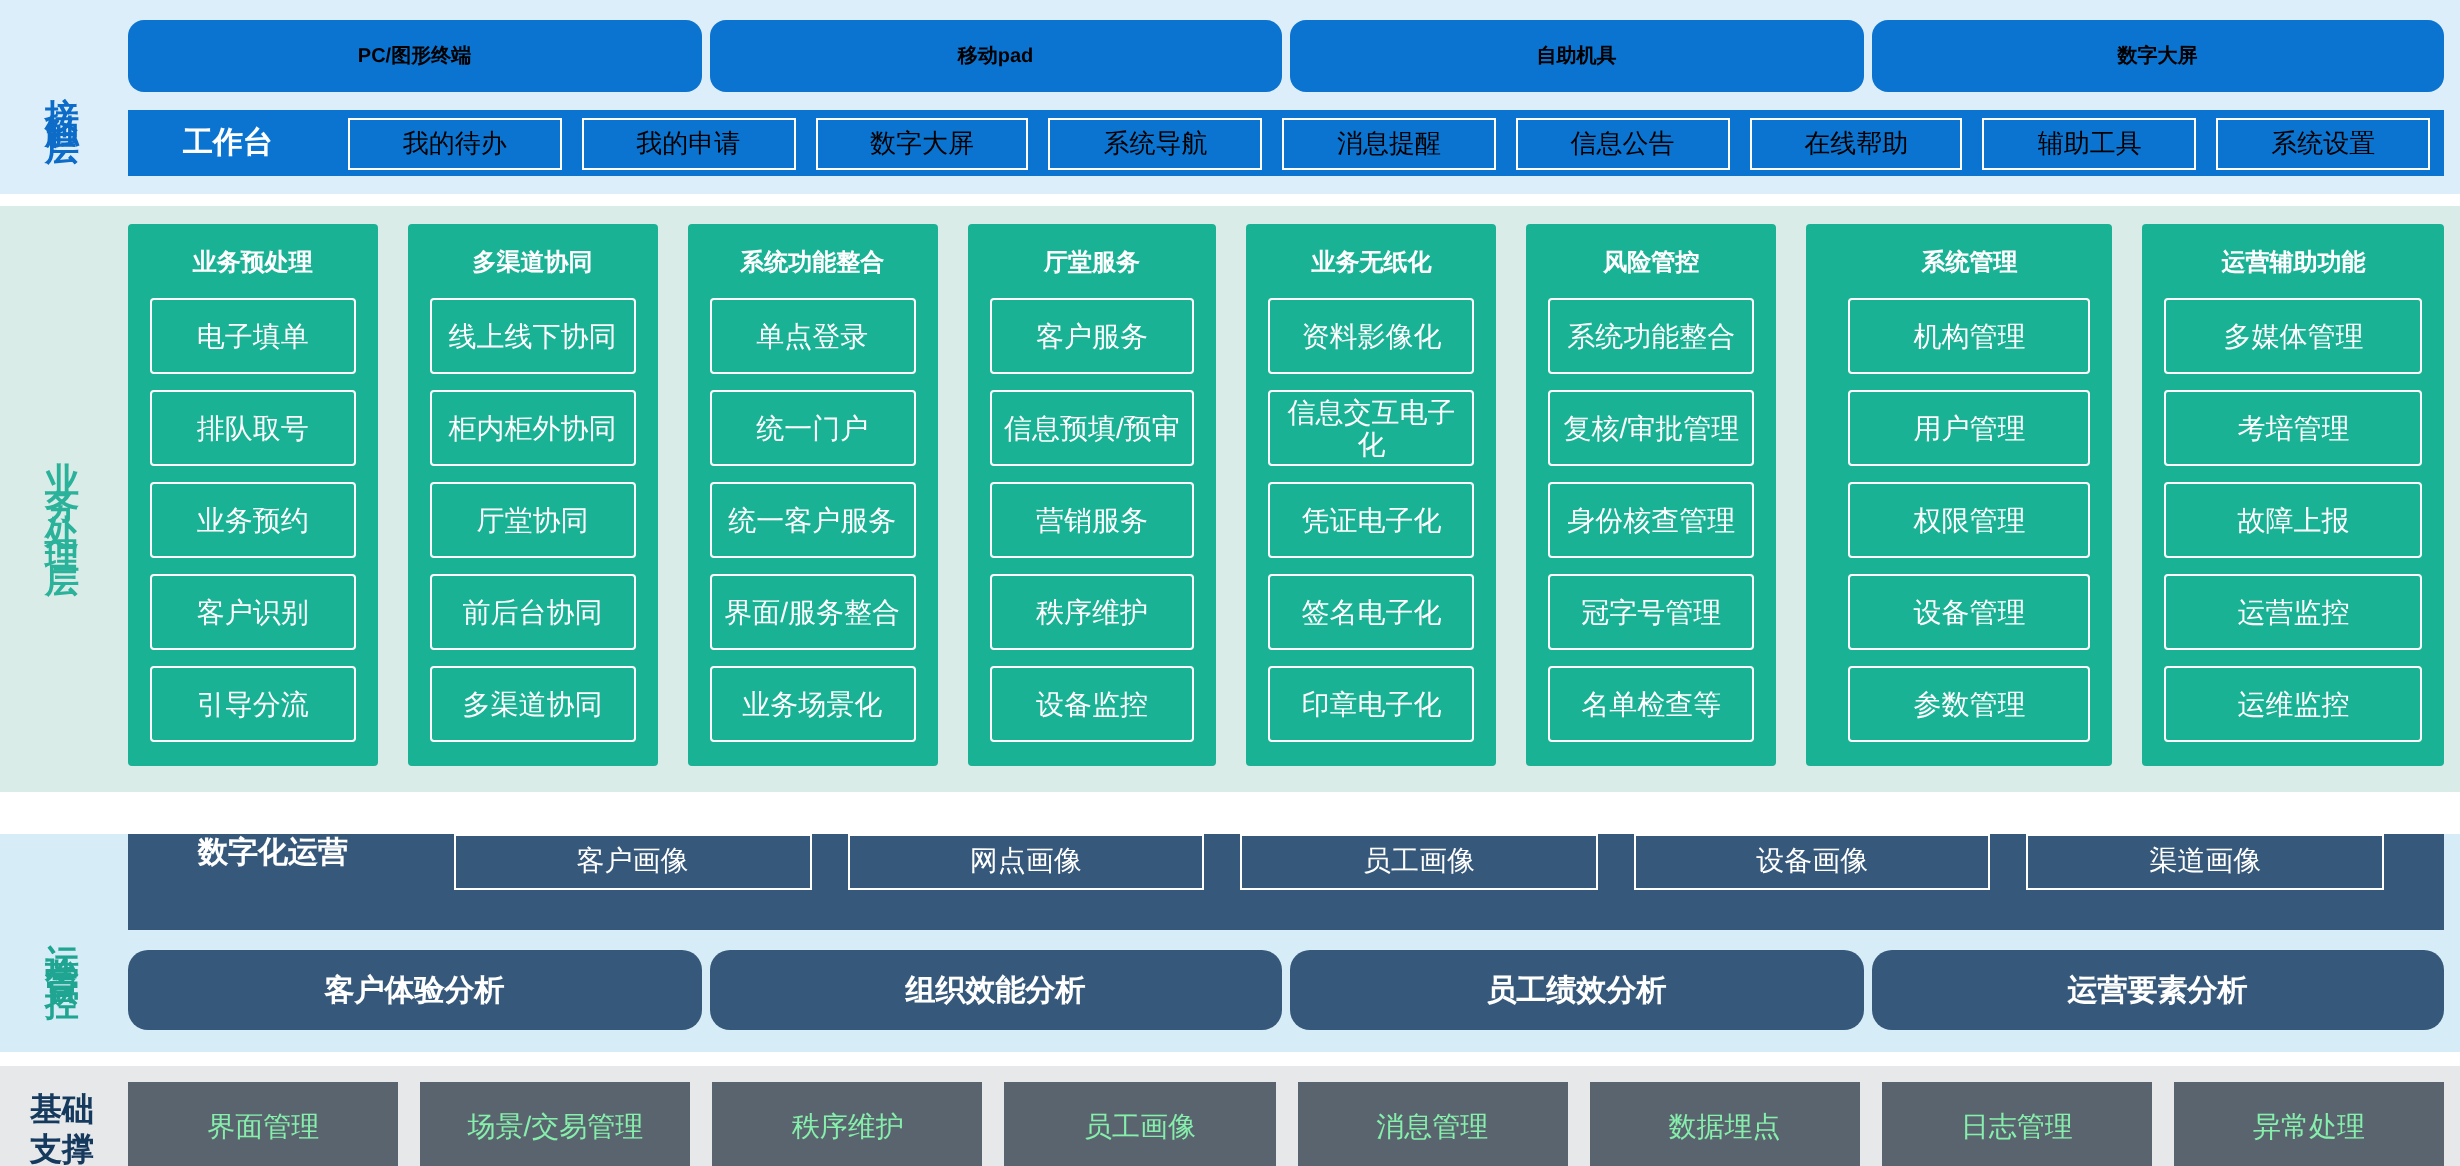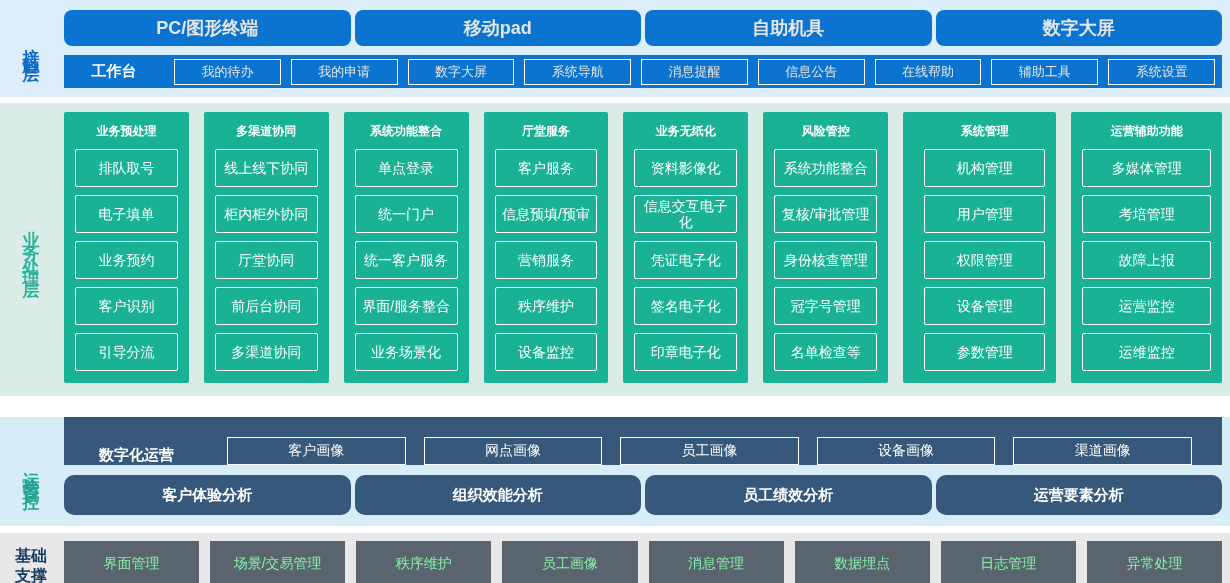--- a/index.html
+++ b/index.html
@@ -23,44 +23,44 @@
   .vlabel.contact{color:var(--contact_label);letter-spacing:9px;}
   .vlabel.business{color:var(--business_label);letter-spacing:13px;}
   .vlabel.ops{color:var(--ops_label);letter-spacing:7px;}
   .hlabel{font-weight:bold;font-size:16px;color:var(--base_label);
     width:36px;line-height:1.25;text-align:center;}
 
   .content{margin-left:64px;margin-right:8px;}
 
   
   .terminals{display:flex;gap:4px;padding-top:10px;height:36px;}
-  .terminal{flex:1;background:var(--blue);border-radius:8px;color:#e5e5e5;
-    font-weight:bold;font-size:18px;display:flex;align-items:center;justify-content:center;}
+  .terminal{flex:1;background:var(--blue);border-radius:8px;color:#000000;
+    font-weight:bold;font-size:10px;display:flex;align-items:center;justify-content:center;}
   .workbench{margin-top:9px;height:33px;background:var(--blue);
     display:flex;align-items:center;padding-right:7px;}
   .wb-label{width:100px;text-align:center;color:#fff;font-weight:bold;font-size:15px;flex:0 0 auto;}
-  .wb-item{flex:1;height:24px;border:1px solid #fff;color:#e5e5e5;font-size:13px;
+  .wb-item{flex:1;height:24px;border:1px solid #fff;color:#000000;font-size:13px;
     display:flex;align-items:center;justify-content:center;margin-left:10px;white-space:nowrap;}
 
   
   .biz-columns{display:flex;gap:15px;padding-top:9px;height:280px;box-sizing:border-box;}
   .biz-col{flex:1;background:var(--teal);border-radius:2px;display:flex;flex-direction:column;
     padding:4px 11px 12px;box-sizing:border-box;}
   .biz-col.wide1{flex:1.18;padding-left:21px;}
   .biz-col.wide2{flex:1.25;}
   .biz-col-title{height:30px;line-height:30px;text-align:center;color:#fff;
     font-weight:bold;font-size:12px;white-space:nowrap;}
   .biz-items{flex:1;display:flex;flex-direction:column;gap:8px;margin-top:3px;}
   .biz-item{flex:1;border:1px solid #fff;border-radius:2px;color:#fff;font-size:14px;
     display:flex;align-items:center;justify-content:center;text-align:center;
     line-height:1.15;padding:0 3px;}
 
   
   .digital-bar{margin-top:21px;height:48px;background:var(--slate);
-    display:flex;align-items:flex-end;padding-right:30px;}
+    display:flex;align-items:flex-start;padding-right:30px;}
   .digital-label{width:145px;text-align:center;color:#fff;font-weight:bold;font-size:15px;flex:0 0 auto;}
   .digital-item{flex:1;height:26px;border:1px solid #fff;margin-left:18px;color:#fff;
     font-size:14px;display:flex;align-items:center;justify-content:center;}
   .analysis-row{margin-top:10px;height:40px;display:flex;gap:4px;}
   .analysis-box{flex:1;background:var(--slate);border-radius:10px;color:#fff;
     font-weight:bold;font-size:15px;display:flex;align-items:center;justify-content:center;}
 
   
   .base-row{padding-top:8px;height:45px;display:flex;gap:11px;}
   .base-box{flex:1;background:var(--gray);color:#86efac;font-size:14px;
@@ -99,22 +99,22 @@
 
   <div class="layer layer-business">
     <div class="gutter">
       <div class="vlabel business">业务处理层</div>
     </div>
     <div class="content biz-columns">
 
       <div class="biz-col">
         <div class="biz-col-title">业务预处理</div>
         <div class="biz-items">
+          <div class="biz-item">电子填单</div>
           <div class="biz-item">排队取号</div>
-          <div class="biz-item">电子填单</div>
           <div class="biz-item">业务预约</div>
           <div class="biz-item">客户识别</div>
           <div class="biz-item">引导分流</div>
         </div>
       </div>
 
       <div class="biz-col">
         <div class="biz-col-title">多渠道协同</div>
         <div class="biz-items">
           <div class="biz-item">线上线下协同</div>

